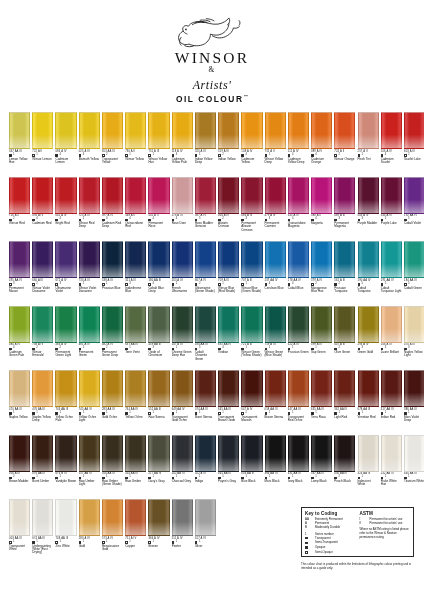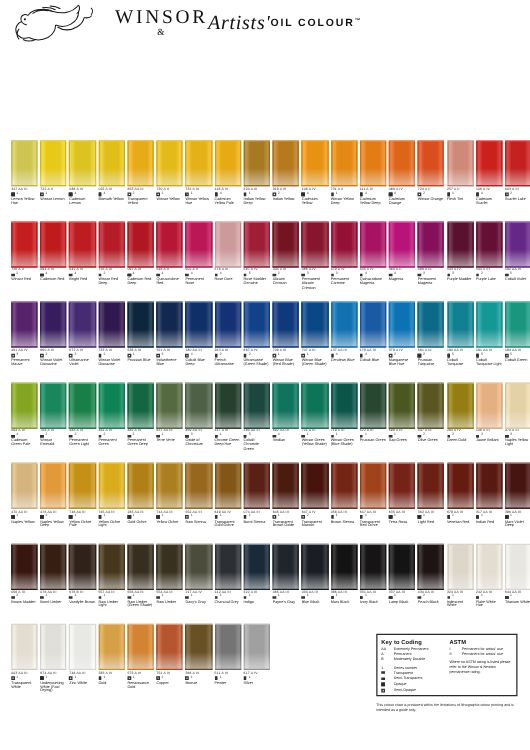--- a/index.html
+++ b/index.html
@@ -4,31 +4,31 @@
 <style>
   html,body{margin:0;padding:0;}
   body{
     width:424px;height:600px;background:#ffffff;
     font-family:"Liberation Sans", sans-serif;
     color:#111;overflow:hidden;position:relative;
   }
   .sheet{width:424px;height:600px;position:relative;background:#fff;}
 
   
-  .header{width:100%;display:flex;flex-direction:row;align-items:center;}
+  .header{width:100%;padding-top:14px;display:flex;flex-direction:column;align-items:center;}
   .crest{width:92px;height:34px;display:block;}
   .brand{
     font-family:"Liberation Serif", serif;
     font-size:15.5px;letter-spacing:2.2px;line-height:1.12;
     text-align:center;color:#111;margin-top:1px;font-weight:400;
   }
   .amp{font-size:7.5px;letter-spacing:1px;display:block;line-height:1.1;}
   .artists{
     font-family:"Liberation Serif", serif;font-style:italic;
-    font-size:16px;letter-spacing:.6px;margin-top:3px;
+    font-size:12px;letter-spacing:.6px;margin-top:3px;
   }
   .oilcolour{
     font-size:8.4px;font-weight:bold;letter-spacing:1.5px;margin-top:1px;position:relative;
   }
   .tm{font-size:4.5px;vertical-align:super;letter-spacing:0;}
 
   
   .grid{position:absolute;left:0;top:112px;width:424px;}
   .row{display:flex;gap:2.05px;padding-left:9px;height:64.5px;box-sizing:border-box;}
   .cell{width:21.2px;display:flex;flex-direction:column;}

